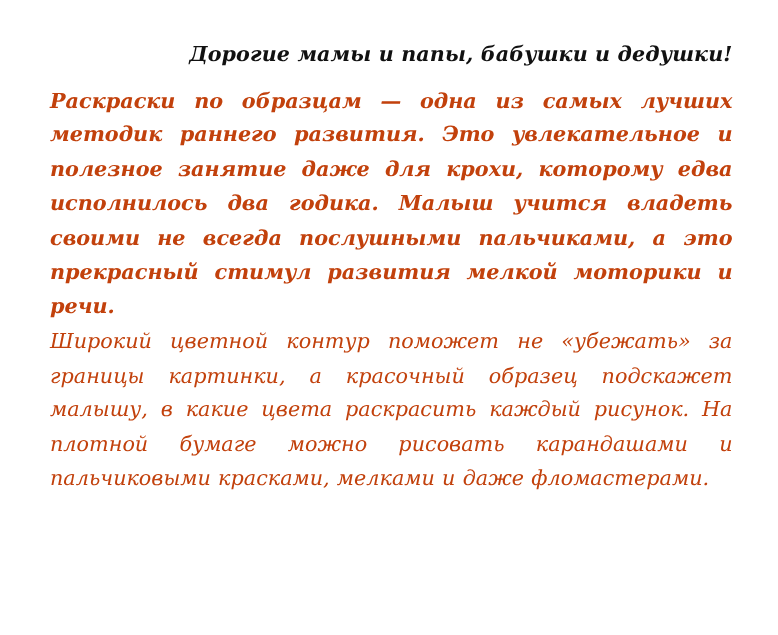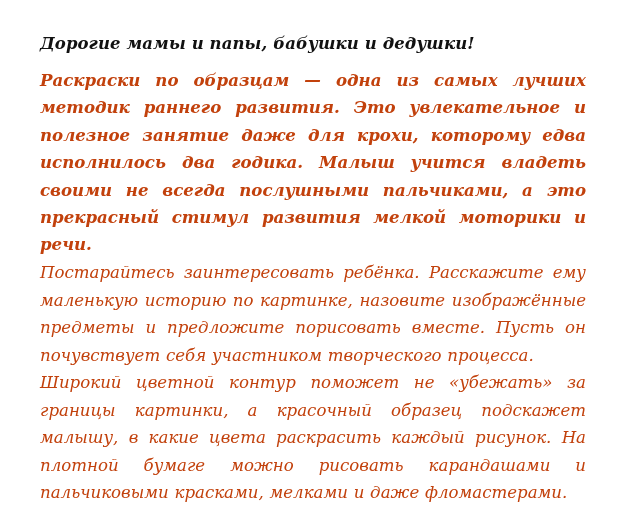--- a/index.html
+++ b/index.html
@@ -16,21 +16,21 @@
   }
   .page {
     box-sizing: border-box;
     width: 622px;
     height: 508px;
     padding: 28px 36px 18px 40px;
     background: #ffffff;
     position: relative;
   }
   .doc-title {
-    text-align: left;
+    text-align: right;
     font-size: 16.5px;
     font-weight: 700;
     font-style: italic;
     letter-spacing: 0.1px;
     margin: 6px 0 14px 0;
     color: #111111;
     font-family: "DejaVu Serif", serif;
   }
   .para {
     text-align: justify;
@@ -50,17 +50,16 @@
 </style>
 </head>
 <body>
 
 <div class="page">
 
   <h1 class="doc-title">Дорогие мамы и папы, бабушки и дедушки!</h1>
 
   <p class="para lead">Раскраски по образцам — одна из самых лучших методик раннего развития. Это увлекательное и полезное занятие даже для крохи, которому едва исполнилось два годика. Малыш учится владеть своими не всегда послушными пальчиками, а это прекрасный стимул развития мелкой моторики и речи.</p>
 
-  <p class="para">Постарайтесь заинтересовать ребёнка. Расскажите ему маленькую историю по картинке, назовите изображённые предметы и предложите порисовать вместе. Пусть он почувствует себя участником творческого процесса.</p>
 
   <p class="para">Широкий цветной контур поможет не «убежать» за границы картинки, а красочный образец подскажет малышу, в какие цвета раскрасить каждый рисунок. На плотной бумаге можно рисовать карандашами и пальчиковыми красками, мелками и даже фломастерами.</p>
 
 </div>
 
 </body></html>

